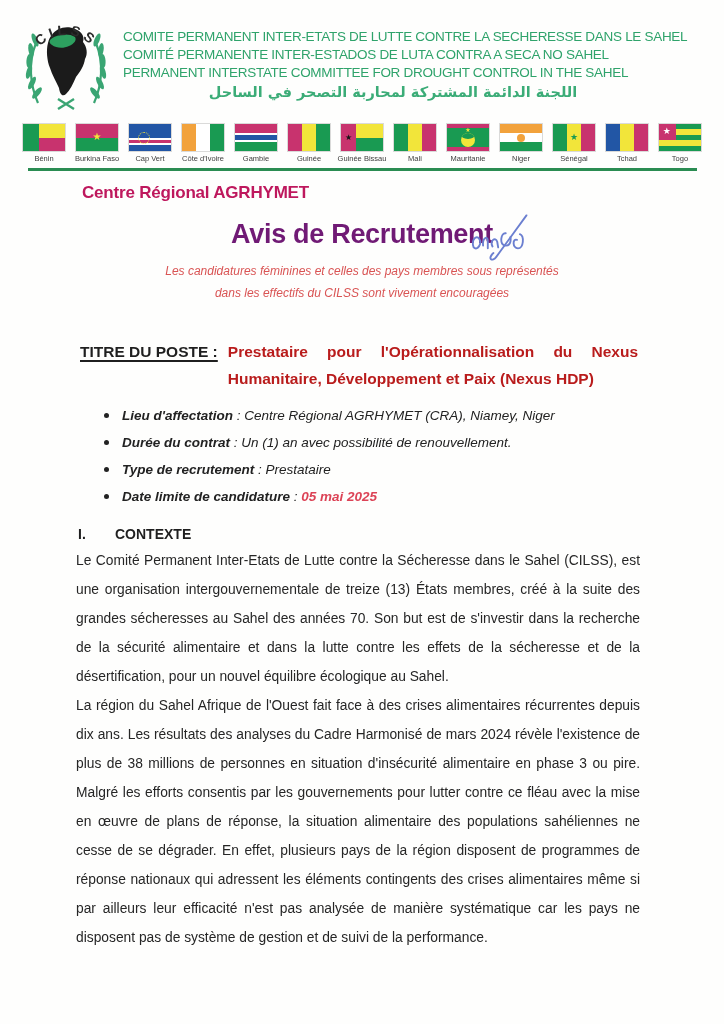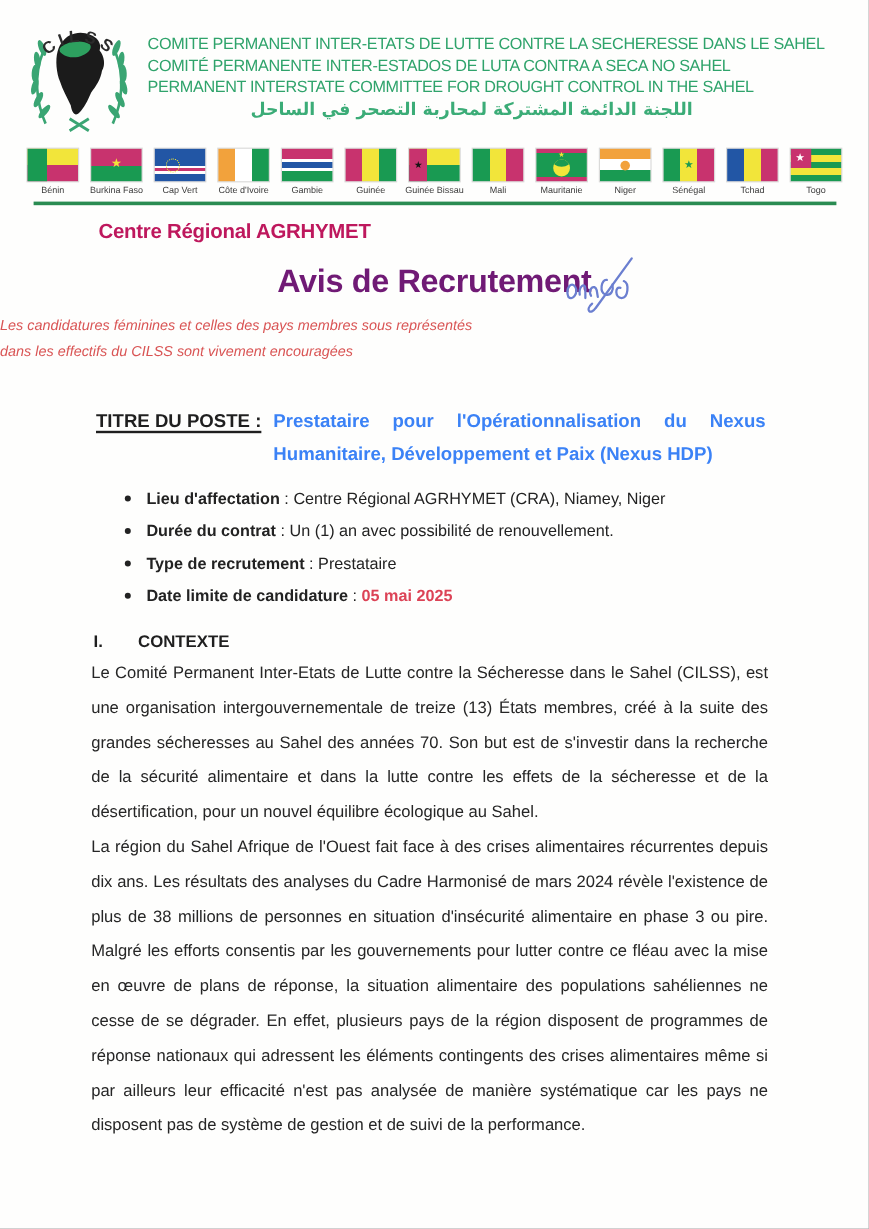--- a/index.html
+++ b/index.html
@@ -63,39 +63,39 @@
     margin:12px 0 0 82px; color:#be185d; font-weight:bold; font-size:17px;
     letter-spacing:-0.2px;
   }
   .notice-title-wrap { position:relative; margin-top:16px; text-align:center; }
   .notice-title {
     display:inline-block; font-size:27px; font-weight:bold; color:#701a75;
     letter-spacing:-0.3px;
     text-align:right;
   }
   .signature { position:absolute; left:468px; top:-10px; width:66px; height:58px; }
-  .notice-subtitle { margin-top:10px; }
+  .notice-subtitle { margin-top:10px; text-align:center; }
   .notice-subtitle div {
     font-size:12px; font-style:italic; color:#d95454; line-height:22px;
   }
   
   .position-block {
     display:flex; margin:34px 86px 0 80px;
   }
   .position-label {
     flex:0 0 128px; font-size:15.5px; font-weight:bold; color:#1f1f1f;
     text-decoration:underline; text-underline-offset:3px; text-decoration-thickness:1.5px;
     line-height:27px; white-space:nowrap;
   }
   .position-title {
-    flex:1; margin-left:10px; font-size:15.5px; font-weight:bold; color:#3b82f6;
+    flex:1; margin-left:10px; font-size:15.5px; font-weight:bold; color:#b91c1c;
     line-height:27px; text-align:justify;
   }
   
-  .details-list { list-style:none; margin:10px 86px 0 100px; }
+  .details-list { list-style:none; margin:10px 86px 0 100px;font-style:italic; }
   .details-list li {
     position:relative; padding-left:22px; font-size:13.5px; line-height:27px; color:#222;
   }
   .details-list li::before {
     content:''; position:absolute; left:4px; top:11px; width:5px; height:5px;
     border-radius:50%; background:#222;
   }
   .detail-label { font-weight:bold; }
   .detail-value.red { color:#dc4356; font-weight:bold; }
   

